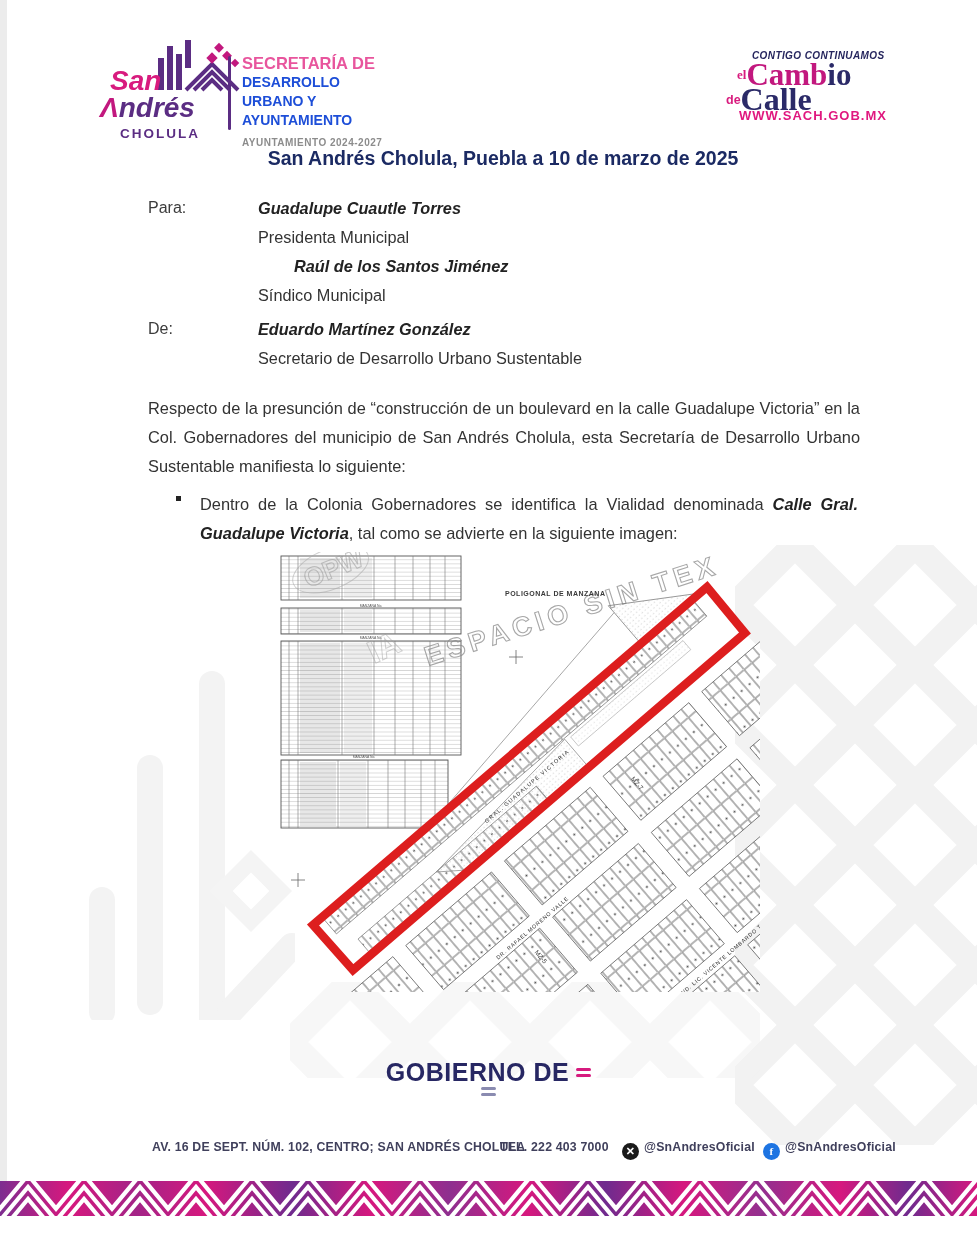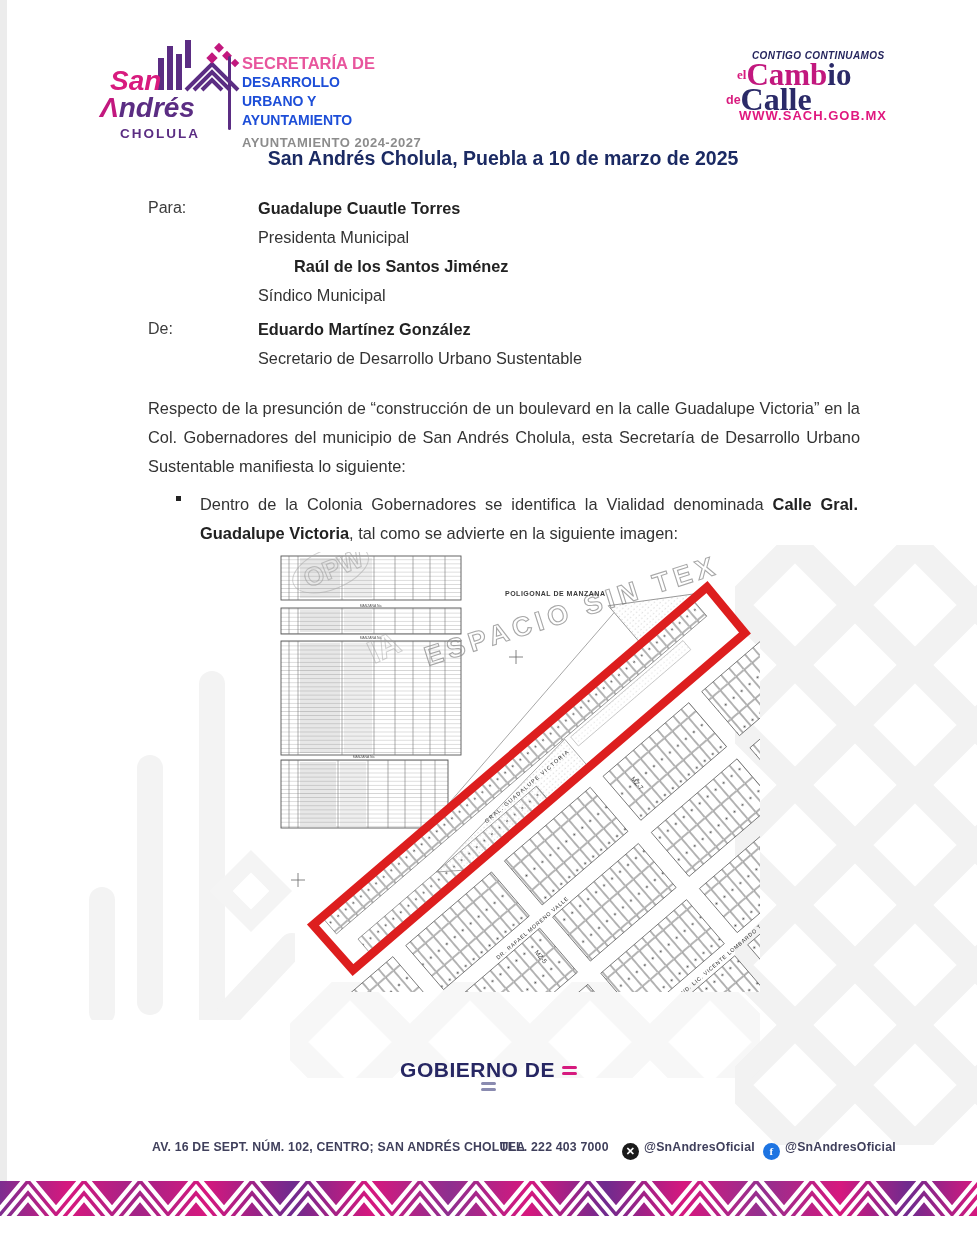--- a/index.html
+++ b/index.html
@@ -9,42 +9,42 @@
   
   .scan-edge{left:0;top:0;width:7px;height:1181px;background:#ececec;}
   .logo-san{left:110px;top:68px;font-weight:bold;font-size:28px;line-height:26px;color:#d81b7e;font-style:italic;}
   .logo-andres{left:100px;top:94px;font-weight:bold;font-size:28px;line-height:28px;color:#5b2d83;font-style:italic;}
   .logo-andres .caret{color:#c2187e;}
   .logo-cholula{left:120px;top:126px;font-weight:bold;font-size:13.5px;letter-spacing:2px;color:#5b2d83;}
   .hdr-divider{left:228px;top:56px;width:2.5px;height:74px;background:#5b2d83;border-radius:2px;}
   .sec-block{left:242px;top:54px;line-height:19px;}
   .sec-l1{color:#e8559d;font-size:16.5px;font-weight:bold;}
   .sec-l2{color:#1d4ed8;font-size:14px;font-weight:bold;}
-  .sec-l5{color:#8c8c8c;font-size:13px;font-weight:bold;letter-spacing:.5px;margin-top:3px;}
+  .sec-l5{color:#8c8c8c;font-size:10px;font-weight:bold;letter-spacing:.5px;margin-top:3px;}
   .camp-top{left:752px;top:50px;font-size:10px;font-weight:bold;font-style:italic;color:#26265e;letter-spacing:.4px;}
   .camp-cambio{left:737px;top:60px;font-family:"Liberation Serif",serif;font-weight:bold;font-size:31px;line-height:30px;}
   .camp-el{font-family:Liberation Serif, serif;font-size:13px;color:#d81b7e;vertical-align:6px;}
   .c-mag{color:#c2187e;} .c-nav{color:#2b2a68;}
   .camp-rumbo{left:726px;top:84px;font-family:"Liberation Serif",serif;font-weight:bold;font-size:32px;line-height:30px;}
   .camp-de{font-family:"Liberation Sans",sans-serif;font-size:12.5px;color:#d81b7e;vertical-align:6px;}
   .camp-web{left:739px;top:108px;font-size:13px;font-weight:bold;color:#e0187f;letter-spacing:1px;text-align:center;}
   
   .dateline{left:148px;top:147px;width:710px;text-align:center;font-size:19.5px;font-weight:bold;color:#1b2a63;}
   .lbl{left:148px;font-size:16px;color:#3c3c3c;}
   .nm{left:258px;font-size:16.3px;}
-  .bold{font-weight:bold;color:#222;}
+  .bold{font-weight:bold;color:#222;font-style:italic;}
   .body-par{left:148px;top:394px;width:712px;font-size:16.4px;line-height:29px;color:#333;text-align:justify;}
   .bullet-sq{left:176px;top:496px;width:5px;height:5px;background:#222;}
   .bullet-txt{left:200px;top:490px;width:658px;font-size:16.4px;line-height:29px;color:#333;text-align:justify;}
   
   .map-wrap{left:278px;top:552px;width:482px;height:440px;overflow:hidden;}
   
   .gob{left:0;top:1058px;width:977px;display:flex;flex-direction:column;align-items:center;}
   .gob-row{display:flex;align-items:center;gap:7px;}
-  .gob1{font-size:21px;font-weight:bold;color:#272763;letter-spacing:.5px;}
+  .gob1{font-size:25px;font-weight:bold;color:#272763;letter-spacing:.5px;}
   .gob2{font-size:25px;font-weight:bold;color:#d61a7e;letter-spacing:1px;}
   .eqmark{display:flex;flex-direction:column;gap:3px;}
   .eqmark span{display:block;width:15px;height:3px;border-radius:2px;}
   .eq-pink span{background:#d61a7e;}
   .eq-slate span{background:#8a8bb0;}
   .contact{left:0;top:1138px;width:977px;height:22px;font-size:12.3px;font-weight:bold;color:#40405c;letter-spacing:.2px;}
   .contact .item{position:absolute;top:2px;white-space:nowrap;}
   .soc-ic{display:inline-block;width:17px;height:17px;border-radius:50%;color:#fff;text-align:center;
           font-size:11px;line-height:17px;font-weight:bold;vertical-align:-4px;margin-right:5px;}
   .ic-x{background:#1a1a1a;}

